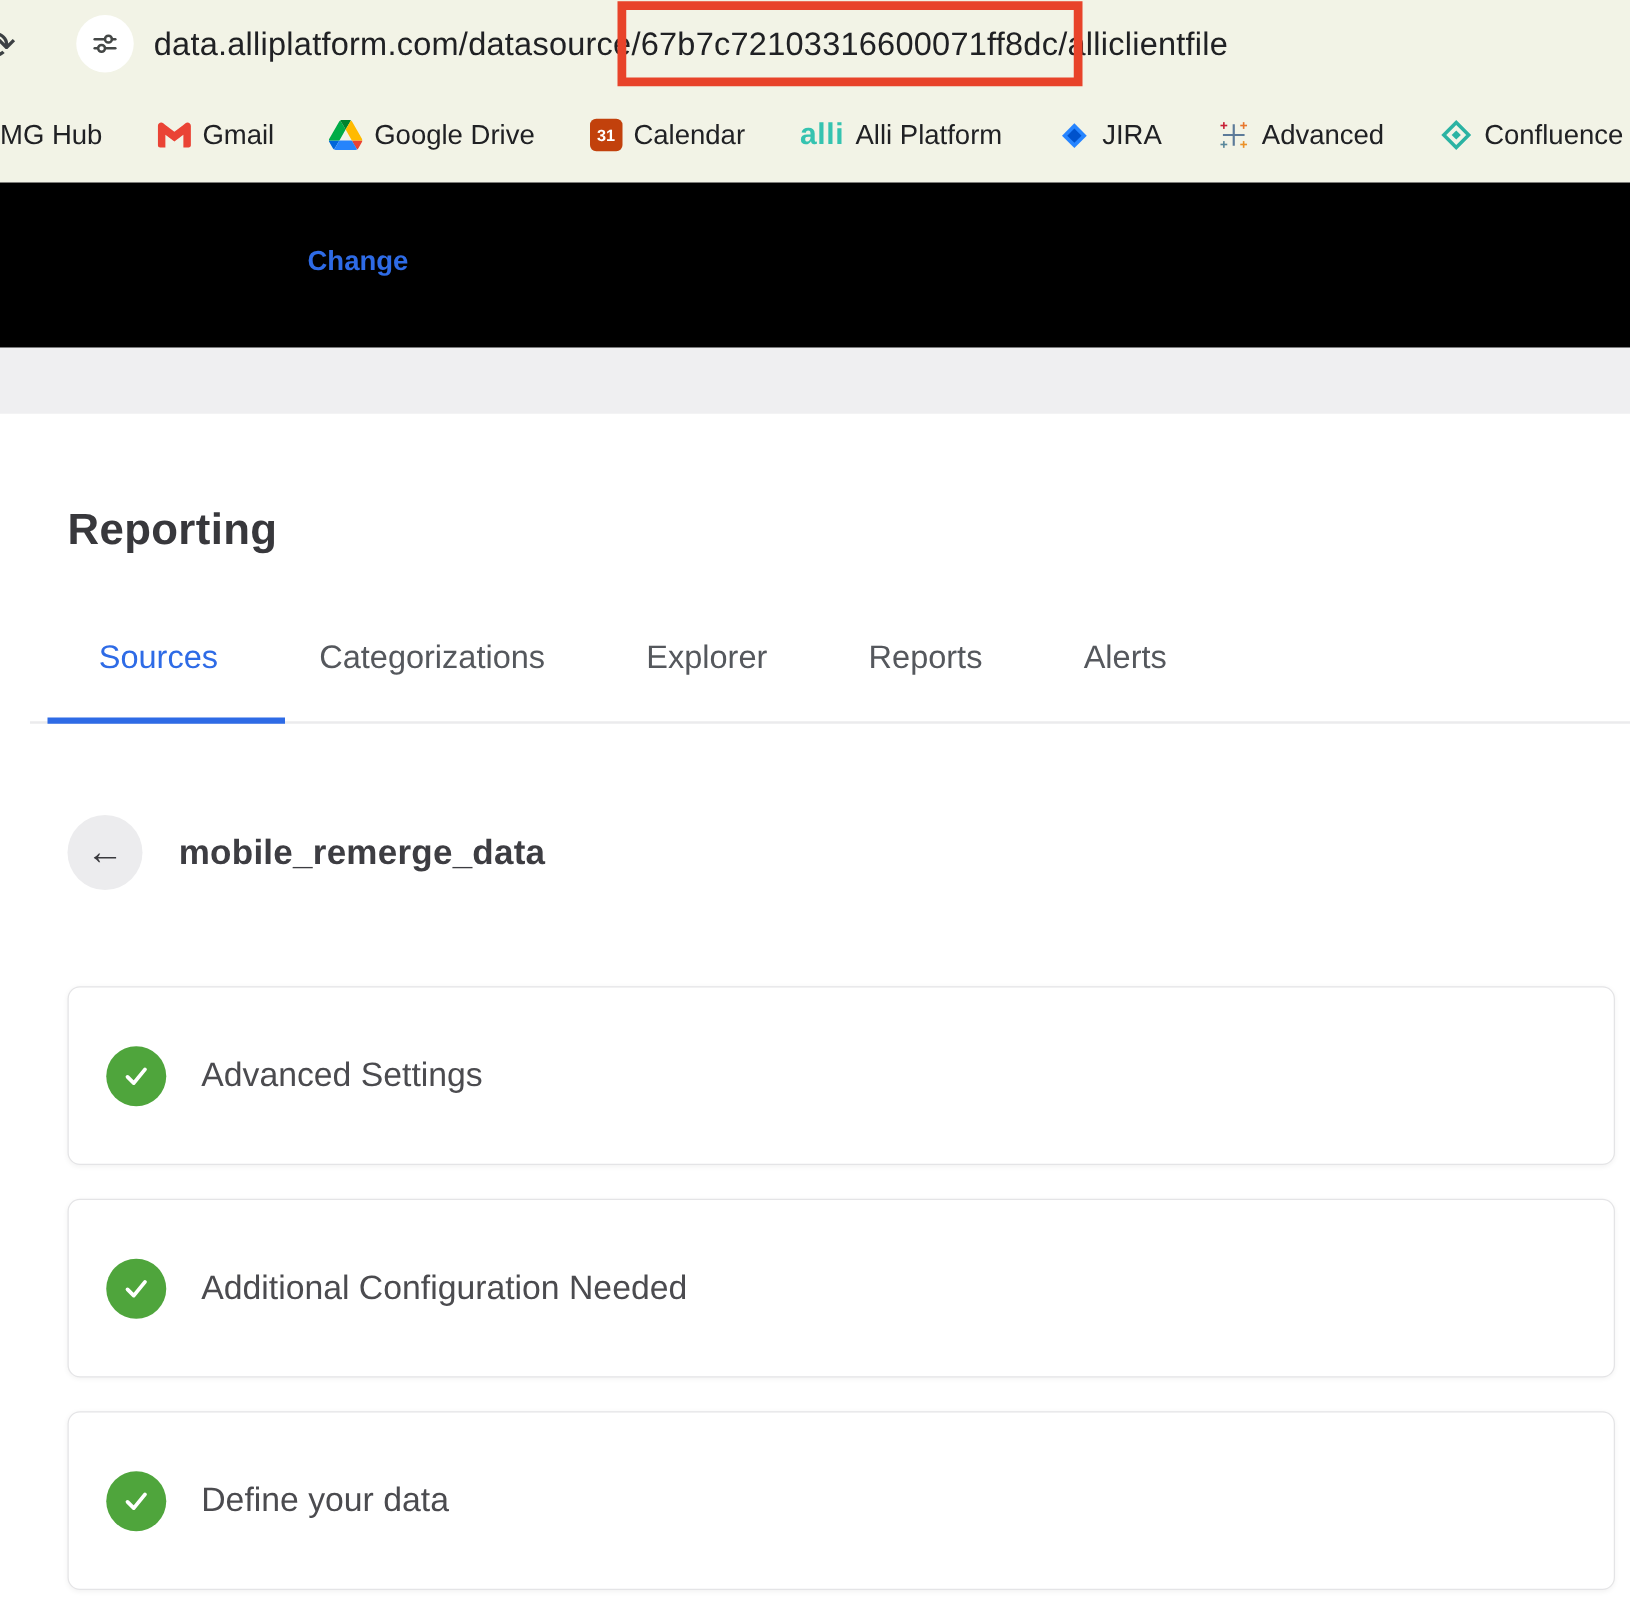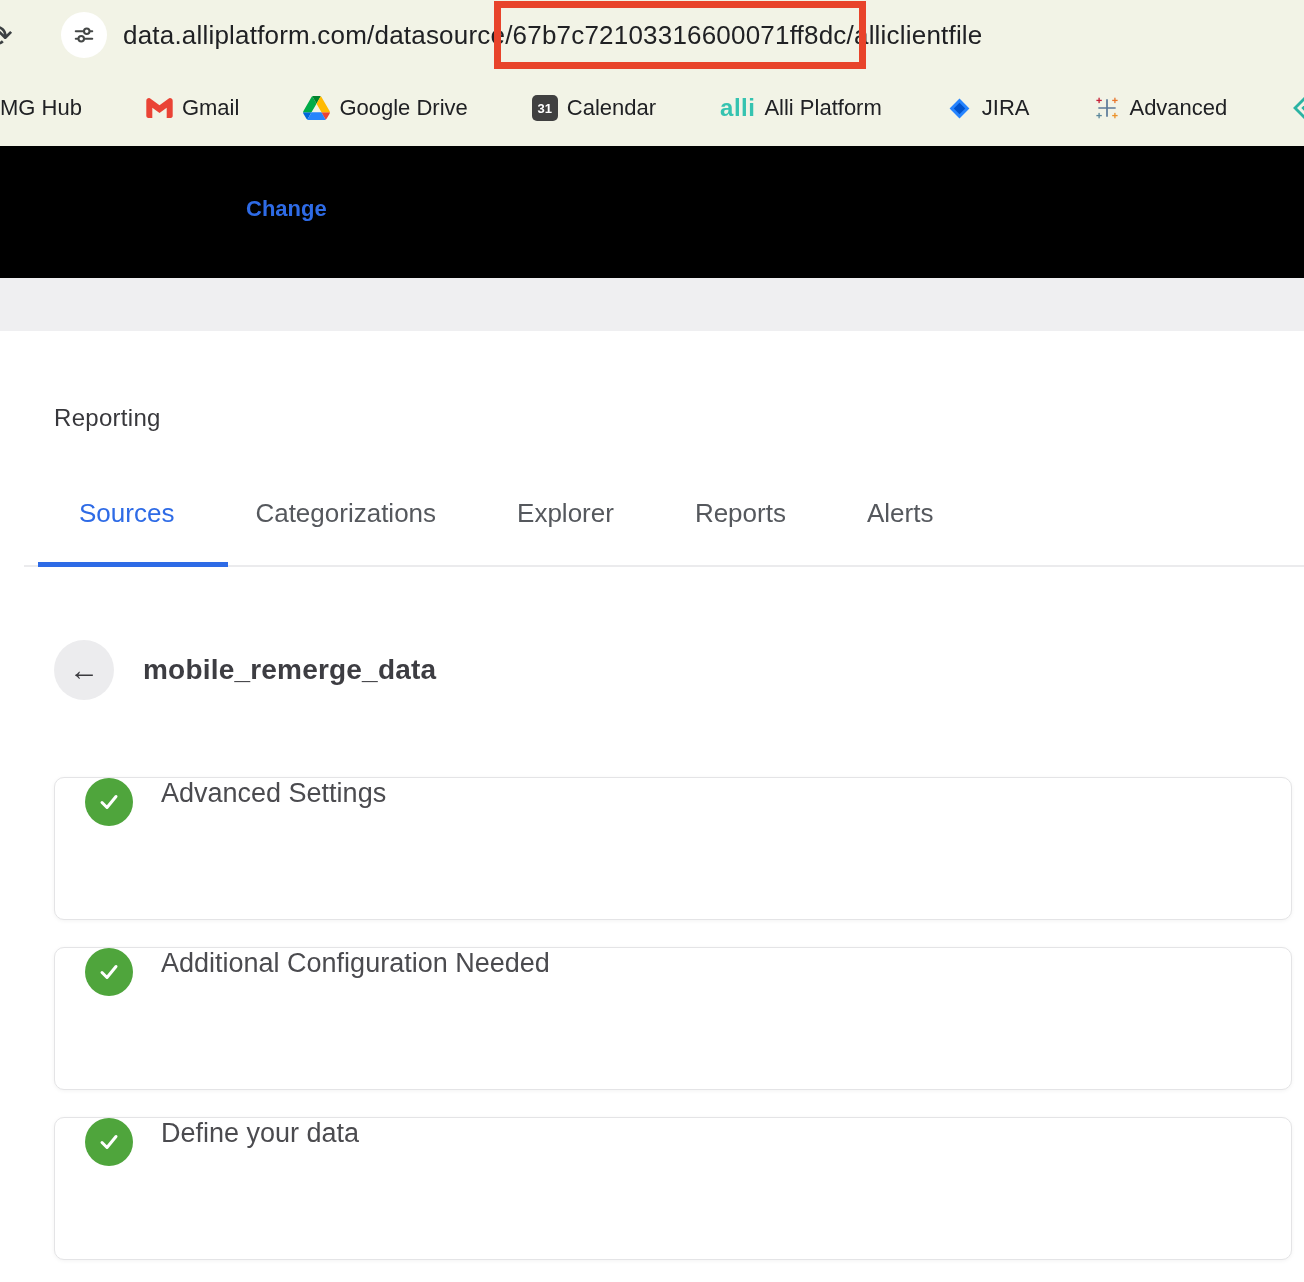--- a/index.html
+++ b/index.html
@@ -8,53 +8,53 @@
 
   
   .chrome { background:#f2f3e6; }
   .urlbar { position:relative; height:70px; display:flex; align-items:center; overflow:visible; }
   .reload { position:absolute; left:-14px; top:17px; font-size:32px; color:#3c4043; }
   .site-controls { position:absolute; left:61px; top:12px; width:46px; height:46px;
                    border-radius:50%; background:#fff; display:flex; align-items:center; justify-content:center; }
   .url-text { margin-left:123px; font-size:26px; color:#202124; white-space:nowrap; letter-spacing:.2px; }
   .url-hl { outline:7px solid #e8432a; outline-offset:12px; }
 
-  .bookmarks { height:76px; display:flex; align-items:center; gap:64px;
+  .bookmarks { height:76px; display:flex; align-items:center; gap:44px;
                white-space:nowrap; overflow:hidden; font-size:22px; color:#202124;text-align:center; }
   .bm { display:flex; align-items:center; gap:9px; flex:0 0 auto; }
   .bm-ic { display:flex; align-items:center; justify-content:center; width:27px; height:27px; }
-  .cal-ic { width:26px; height:26px; border-radius:5px; background:#404040; color:#fff;
+  .cal-ic { width:26px; height:26px; border-radius:5px; background:#c2410c; color:#fff;
             font-size:13px; font-weight:bold; display:flex; align-items:center; justify-content:center; }
   .alli-logo { color:#35c3b0; font-weight:700; font-size:24px; letter-spacing:.5px; }
 
   
   .acct { position:relative; height:132px; background:#000000; }
   .redacted { position:absolute; left:24px; top:27px; width:208px; height:68px; background:#000; }
   .change { position:absolute; left:246px; top:50px; font-size:22px; font-weight:700; color:#2e6be6; cursor:pointer; }
 
   .band { height:53px; background:#efeff1; }
 
   
-  .page-title { margin:73px 0 0 54px; font-size:24px; font-weight:400; color:#38383c; letter-spacing:.3px; }
+  .page-title { margin:73px 0 0 54px; font-size:35px; font-weight:700; color:#38383c; letter-spacing:.3px; }
 
   .tabs { position:relative; margin-top:66px; padding:0 0 36px 55px; display:flex; gap:81px;
           font-size:26px; color:#55585d; border-bottom:2px solid #ebebed;margin-left:24px; }
   .tab { cursor:pointer; }
   .tab.active { color:#2e6be6; }
   .tab-indicator { position:absolute; left:14px; bottom:-2px; width:190px; height:5px; background:#2e6be6; }
 
   .back-row { margin:73px 0 0 54px; display:flex; align-items:center; gap:29px; }
   .back-btn { width:60px; height:60px; border-radius:50%; background:#ececee; display:flex;
               align-items:center; justify-content:center; cursor:pointer; }
   .back-btn span { font-size:30px; color:#3a3a3e; }
   .src-name { font-size:28px; font-weight:700; color:#3d3d42; letter-spacing:.2px; }
 
   .card { margin:27px 0 0 54px; width:1238px; height:143px; background:#fff;
           border:1.5px solid #e4e4e6; border-radius:10px; box-shadow:0 1px 4px rgba(0,0,0,.05);
-          display:flex; align-items:flex-start; padding-left:30px; gap:28px; cursor:pointer; }
+          display:flex; align-items:center; padding-left:30px; gap:28px; cursor:pointer; }
   .card.first { margin-top:77px; }
   .check { width:48px; height:48px; border-radius:50%; background:#4fa53c; flex:0 0 auto;
            display:flex; align-items:center; justify-content:center; }
   .card-label { font-size:27px; color:#4b4b4f; }
 </style>
 </head>
 <body>
 
 <div class="chrome">
 

